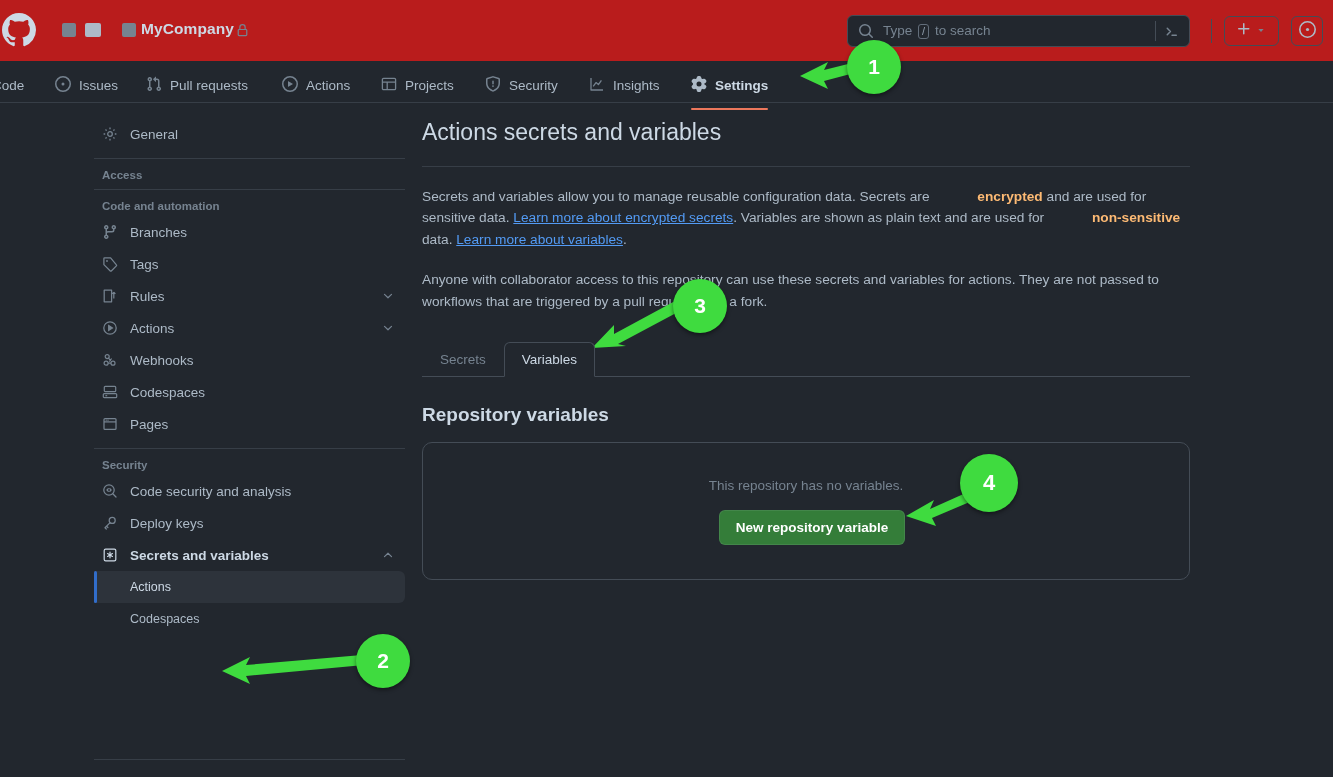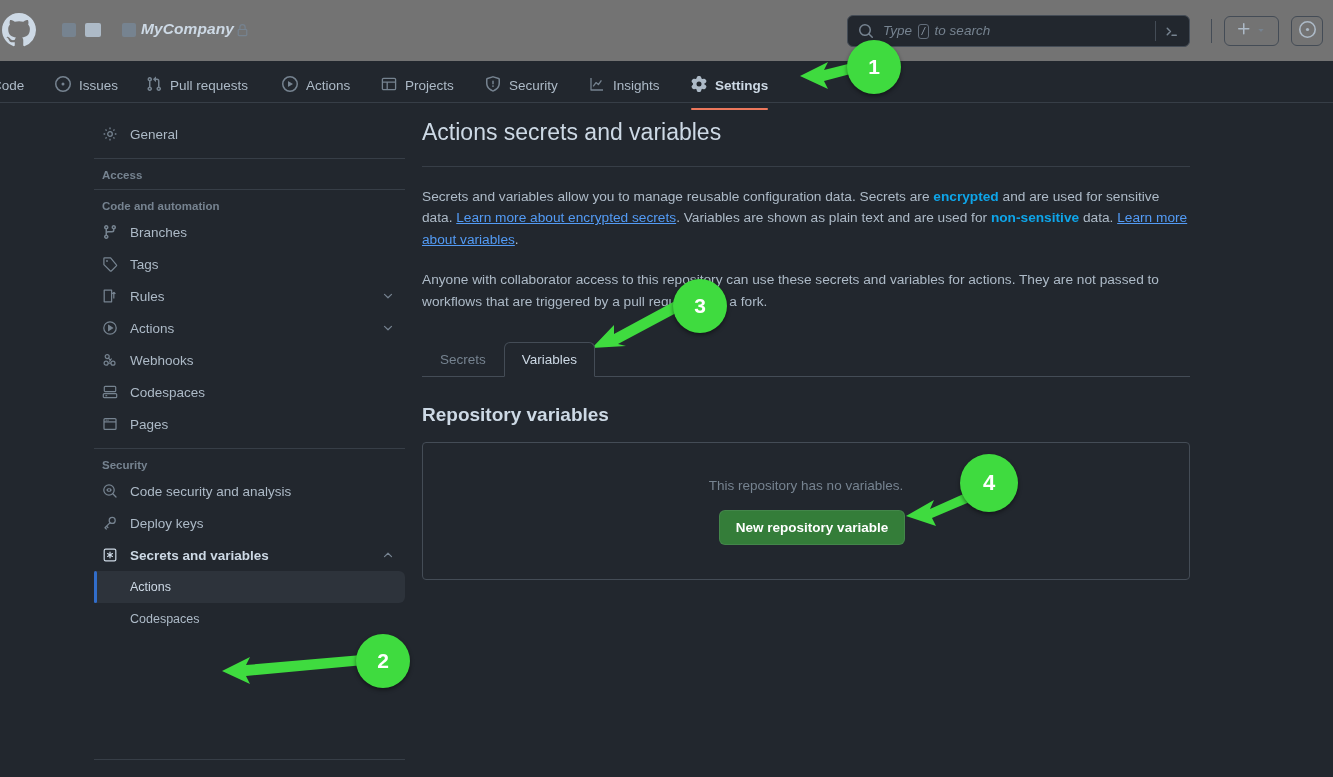--- a/index.html
+++ b/index.html
@@ -8,22 +8,22 @@
     background: #22272e;
     font-family: "Liberation Sans", sans-serif;
     color: #adbac7;
     overflow: hidden;
   }
   #root { position: relative; width: 1333px; height: 777px; }
 
   
   .header {
     position: absolute; top: 0; left: 0; width: 1333px; height: 61px;
-    background: #737373;
-    display: flex; align-items: center; font-style: italic;
+    background: #b91c1c;
+    display: flex; align-items: center;
   }
   .gh-logo { position: absolute; left: 2px; top: 13px; width: 34px; height: 34px; }
   .crumb-skeletons { position: absolute; left: 62px; top: 23px; display: flex; align-items: center; gap: 9px; }
   .sk { background: #768390; border-radius: 2px; }
   .sk.a { width: 14px; height: 14px; }
   .sk.b { width: 16px; height: 14px; background: #adbac7; }
   .sk.c { width: 14px; height: 14px; margin-left: 12px; }
   .repo-name {
     position: absolute; left: 141px; top: 20px;
     font-size: 15.5px; font-weight: bold; color: #cdd9e5; letter-spacing: .1px;
@@ -99,36 +99,36 @@
     content: ""; position: absolute; left: 0; top: 0; bottom: 0; width: 3px;
     background: #316dca; border-radius: 6px;
   }
   .bottom-rule { position: absolute; left: 94px; top: 759px; width: 311px; height: 1px; background: #373e47; }
 
   
   .main { position: absolute; left: 422px; top: 118px; width: 768px; }
   .page-title { font-size: 23px; font-weight: normal; color: #cdd9e5; line-height: 1.3; }
   .title-rule { height: 1px; background: #373e47; margin-top: 18px; }
   .para { font-size: 13.7px; line-height: 21.5px; color: #adbac7; margin-top: 19px; }
-  .para b { color: #0ea5e9; }
+  .para b { color: #fdba74; margin-left: 44px; }
   .para a { color: #539bf5; text-decoration: underline; }
 
   .tabs { display: flex; align-items: flex-end; margin-top: 27px; position: relative; height: 38px; }
   .tabs::after { content: ""; position: absolute; left: 0; right: 0; bottom: 0; height: 1px; background: #444c56; }
   .tab {
     position: relative; z-index: 2; padding: 9px 17px; font-size: 13.5px;
     color: #768390; border: 1px solid transparent; border-radius: 6px 6px 0 0;
   }
   .tab.active {
     color: #cdd9e5; border-color: #444c56; border-bottom-color: #22272e; background: #22272e;
   }
 
   .section-title { font-size: 19px; color: #cdd9e5; margin-top: 27px; }
   .panel {
-    margin-top: 16px; border: 1px solid #444c56; border-radius: 4px;
+    margin-top: 16px; border: 1px solid #444c56; border-radius: 10px;
     height: 138px; display: flex; flex-direction: column;
     align-items: center; justify-content: center; gap: 17px;
   }
   .empty-text { font-size: 13.5px; color: #768390; }
   .btn-primary {
     background: #347d39; color: #ffffff; font-size: 13.5px; font-weight: bold;
     border: 1px solid rgba(205,217,229,0.1); border-radius: 6px;
     padding: 9px 16px; cursor: pointer; font-family: "Liberation Sans", sans-serif; margin-left: 12px;
   }
   .anno-circle {

